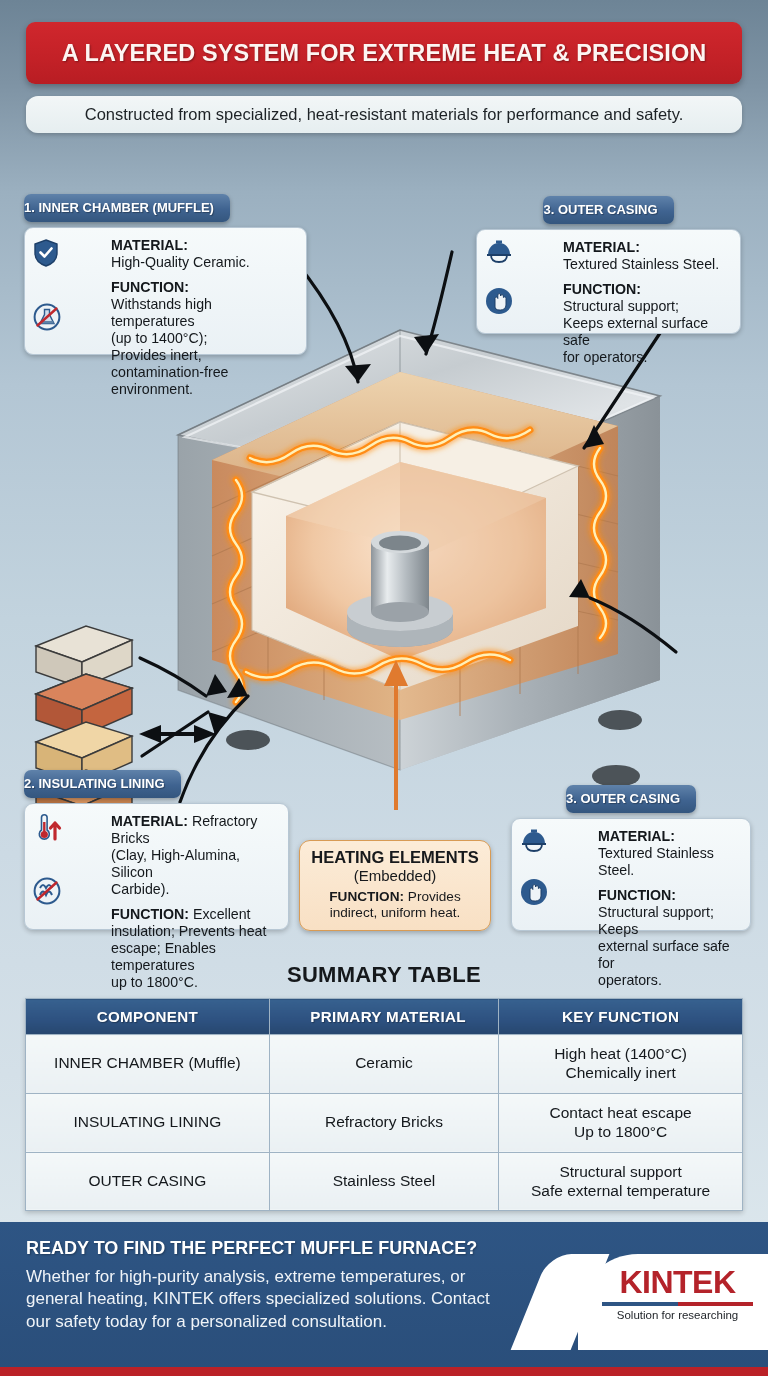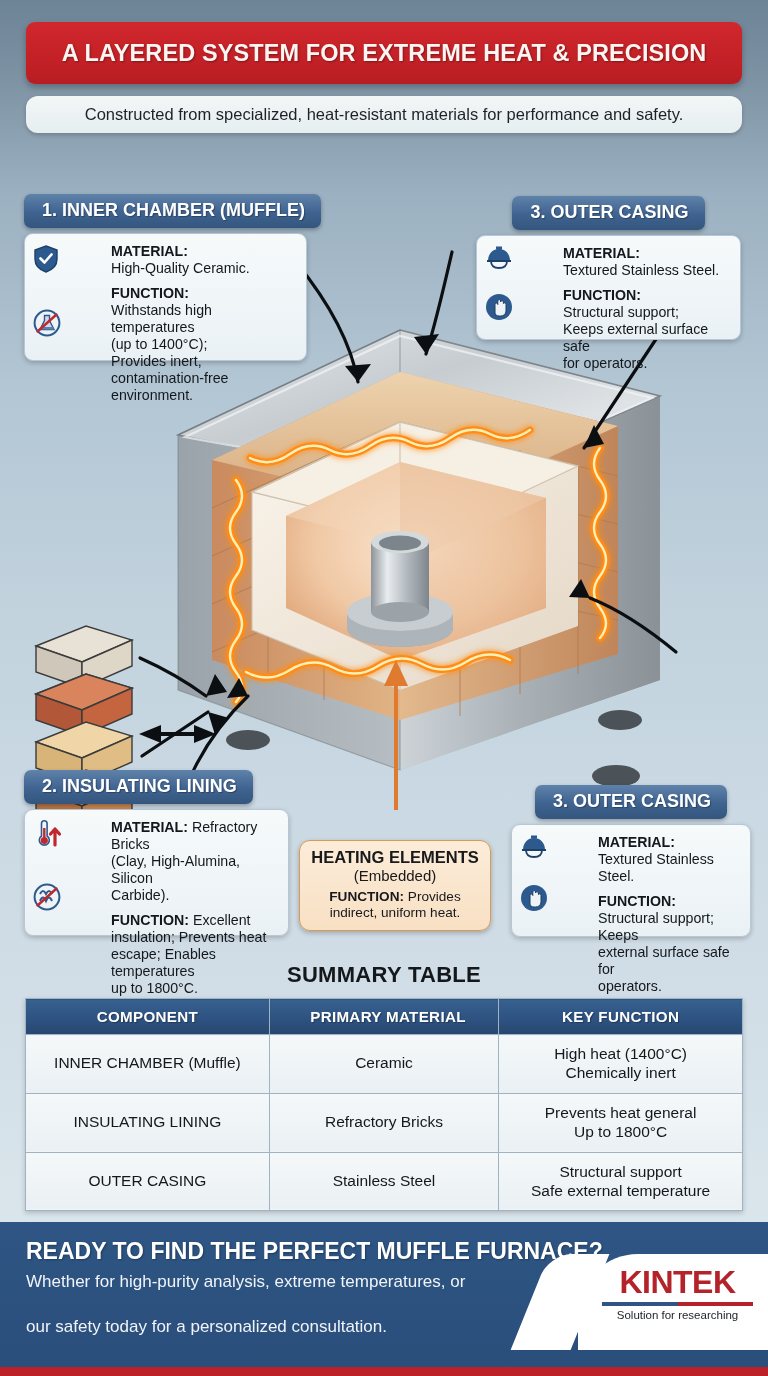--- a/index.html
+++ b/index.html
@@ -49,22 +49,22 @@
     text-align: center;
     box-shadow: 0 2px 4px rgba(0,0,0,.2);
   }
   #subtitle-bar span { font-size: 16.5px; color: #1d2226; }
 
   
   .pill {
     display: inline-block;
     background: linear-gradient(180deg,#5d80a8 0%,#3f6header 0%,#3d6somebody 100%);
     background: linear-gradient(180deg,#5f82aa 0%,#3f6390 55%,#34567e 100%);
-    color: #fff; font-weight: bold; font-size: 18px;
-    padding: 6px 16px 7px 18px; border-radius: 7px;
+    color: #fff; font-weight: bold; font-size: 13px;
+    padding: 6px 16px 7px 0; border-radius: 7px;
     box-shadow: 0 2px 4px rgba(0,0,0,.3);
     text-shadow: 1px 1px 1px rgba(0,0,0,.3);
     white-space: nowrap;
   }
   .infocard {
     background: linear-gradient(180deg,#f6fafb 0%,#eaf1f5 100%);
     border: 1px solid #b7c7d4;
     border-radius: 9px;
     padding: 9px 10px 9px 8px;
     box-shadow: 0 2px 5px rgba(0,0,0,.22);
@@ -135,21 +135,21 @@
   }
   .col1 { width: 34%; } .col2 { width: 32%; padding-left: 12px; } .col3 { width: 34%; }
 
   
   #footer {
     position: absolute; left: 0; top: 1222px; width: 768px; height: 154px;
     background: linear-gradient(180deg,#2e5584 0%,#2a4e7a 100%);
     overflow: hidden; z-index: 10;
   }
   #footer-text { position: absolute; left: 26px; top: 17px; width: 580px; }
-  #cta-head { color: #fff; font-weight: bold; font-size: 23px; line-height: 1.1;
+  #cta-head { color: #fff; font-weight: bold; font-size: 18px; line-height: 1.1;
     text-shadow: 1px 1px 2px rgba(0,0,0,.3); }
   #cta-body { color: #f0f4f8; font-size: 17px; line-height: 1.32; margin-top: 7px; }
   #logo-plate {
     position: absolute; right: 0; top: 32px; width: 190px; height: 96px;
     background: #fff;
     border-top-left-radius: 60px;
   }
   #logo-plate::before {
     content:""; position:absolute; left:-48px; top:0; width:60px; height:100%;
     background:#fff; transform: skewX(-22deg); border-top-left-radius: 22px;
@@ -520,42 +520,42 @@
         <td>Ceramic</td>
         <td>
           <span>High heat (1400°C)</span><br>
           <span>Chemically inert</span>
         </td>
       </tr>
       <tr>
         <td>INSULATING LINING</td>
         <td>Refractory Bricks</td>
         <td>
-          <span>Prevents heat general</span><br>
+          <span>Contact heat escape</span><br>
           <span>Up to 1800°C</span>
         </td>
       </tr>
       <tr>
         <td>OUTER CASING</td>
         <td>Stainless Steel</td>
         <td>
           <span>Structural support</span><br>
           <span>Safe external temperature</span>
         </td>
       </tr>
     </tbody>
   </table>
 </div>
 
 <div id="footer">
   <div id="footer-text">
     <div id="cta-head">READY TO FIND THE PERFECT MUFFLE FURNACE?</div>
     <div id="cta-body">
       <span>Whether for high-purity analysis, extreme temperatures, or</span><br>
-      <br>
+      <span>general heating, KINTEK offers specialized solutions. Contact</span><br>
       <span>our safety today for a personalized consultation.</span>
     </div>
   </div>
   <div id="logo-plate">
     <div id="logo-inner">
       <div id="logo-word">KINTEK</div>
       <div id="logo-rule">
         <span class="lb"></span>
         <span class="lr"></span>
       </div>

